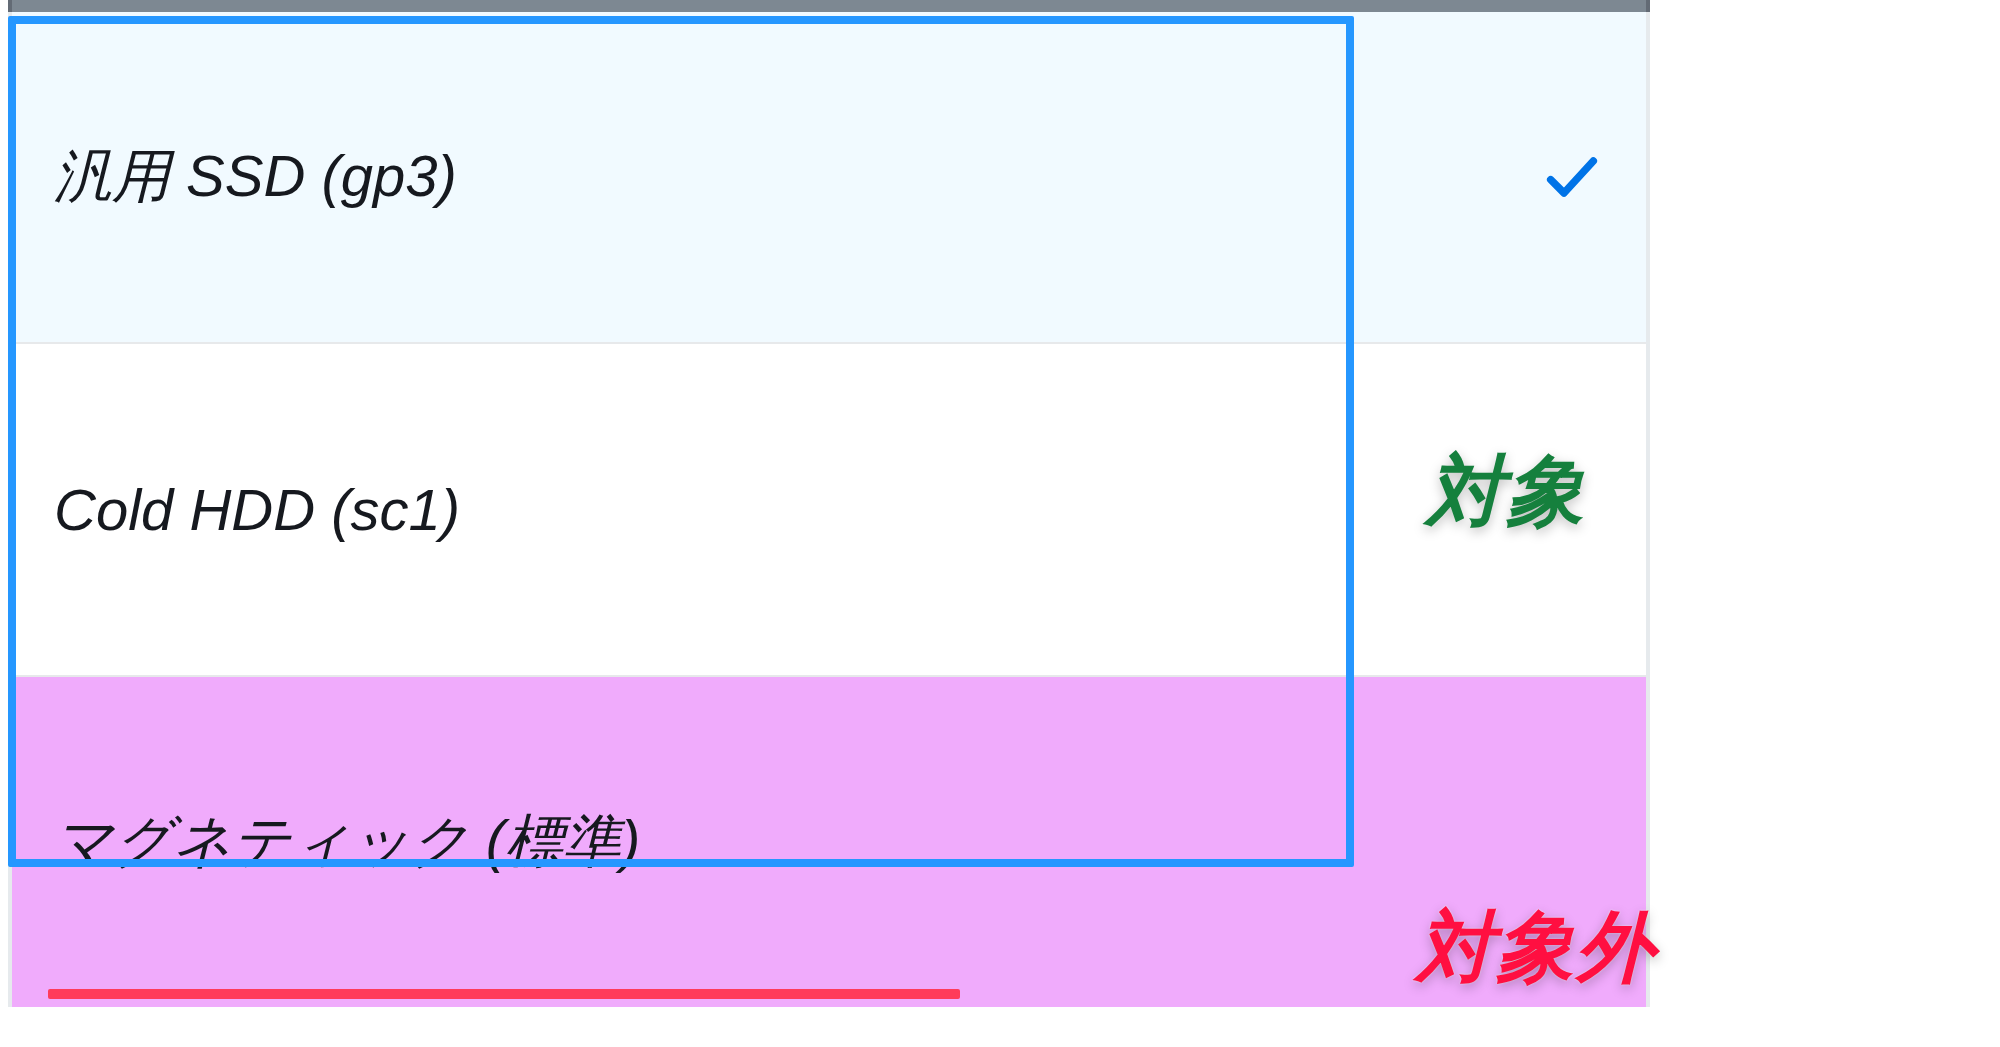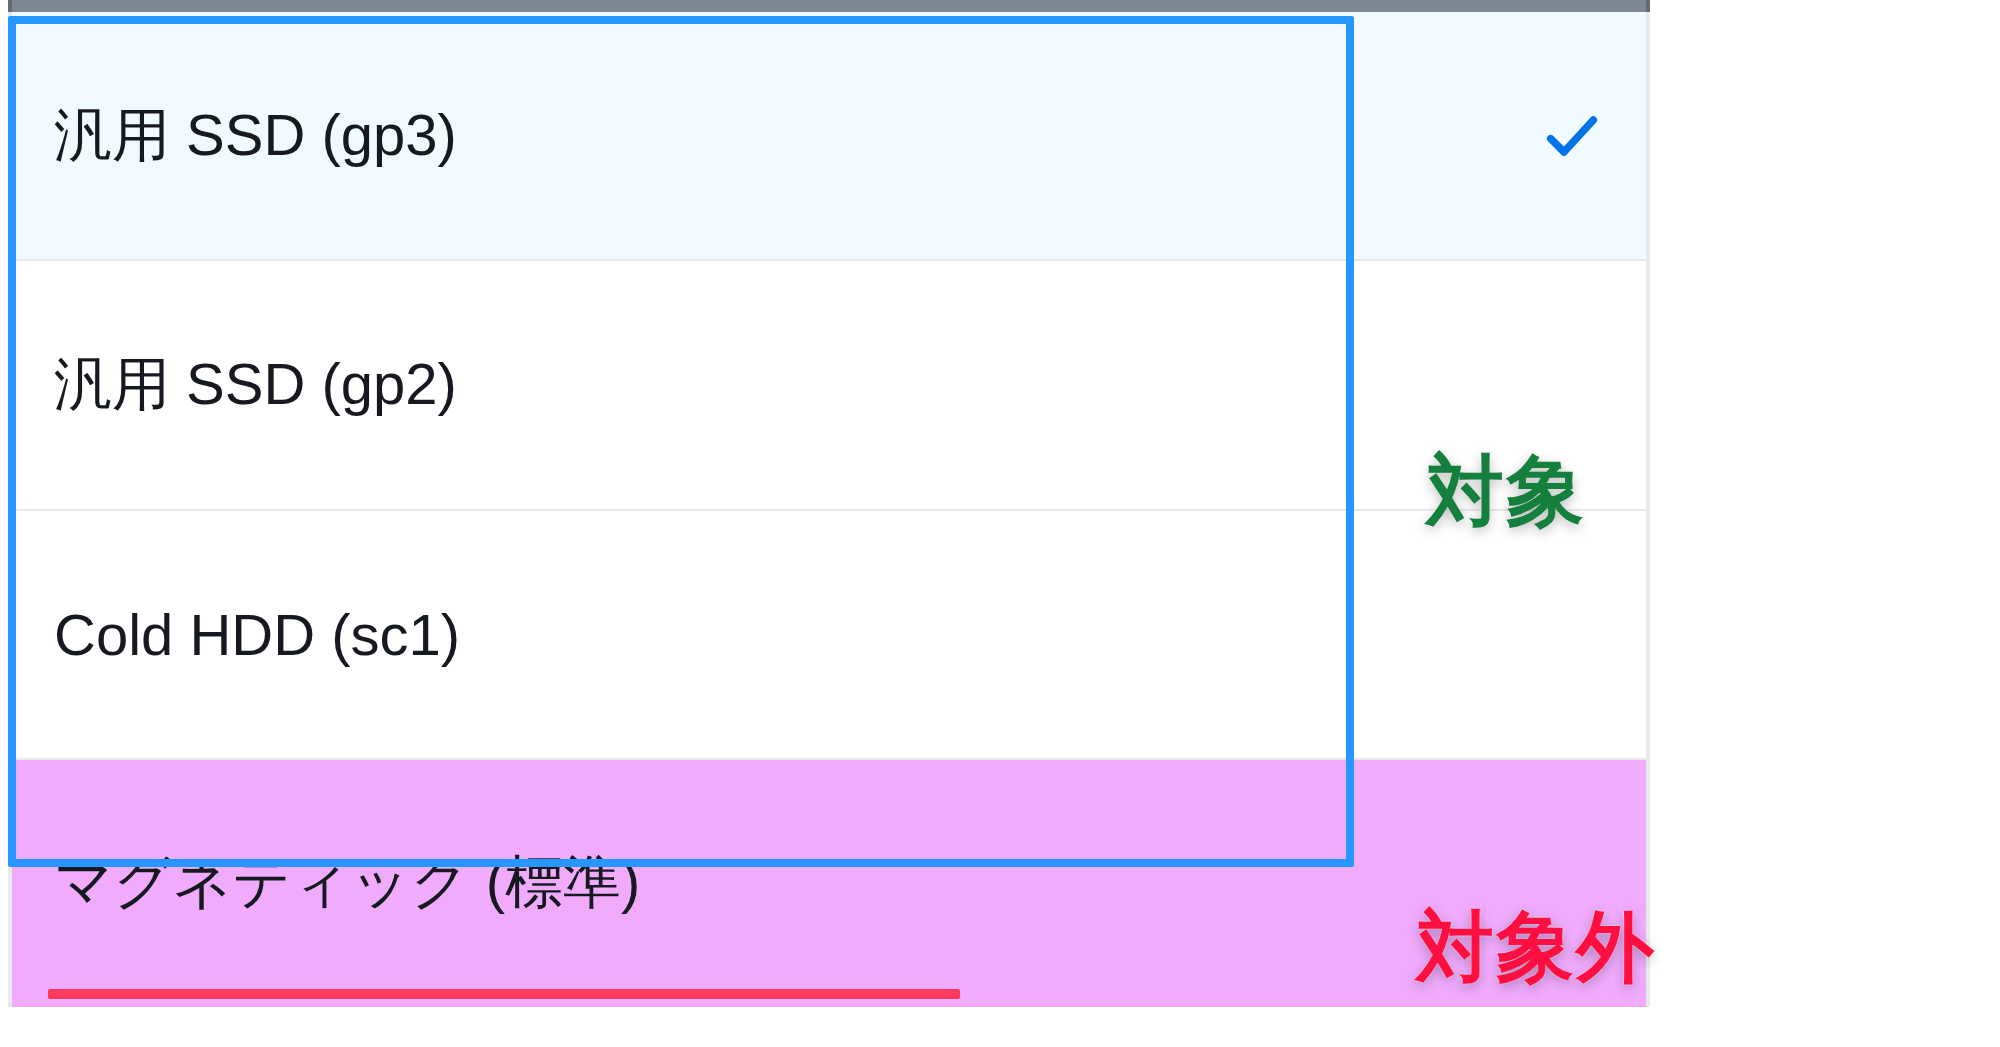--- a/index.html
+++ b/index.html
@@ -21,20 +21,21 @@
     top: 0;
     height: 12px;
     background: #7d8892;
     border-left: 4px solid #636b75;
     border-right: 4px solid #636b75;
   }
   .page {
     position: relative;
     width: 1668px;
     height: 1047px;
+    font-style: italic;
   }
 
   
   .dropdown {
     position: absolute;
     left: 8px;
     right: 18px;
     top: 12px;
     bottom: 40px;
     border-left: 4px solid #e6eaed;
@@ -128,23 +129,20 @@
 
     <div class="option selected">
       <span class="label">汎用 SSD (gp3)</span>
       <span class="check">
         <svg viewBox="0 0 24 24" fill="none" stroke="currentColor" stroke-width="2.8" stroke-linecap="round" stroke-linejoin="round">
           <polyline points="4 13 9 18 20 6"></polyline>
         </svg>
       </span>
     </div>
 
-    <div class="option">
-      <span class="label">汎用 SSD (gp2)</span>
-    </div>
 
 
 
     <div class="option">
       <span class="label">Cold HDD (sc1)</span>
     </div>
 
 
     <div class="option hover">
       <span class="label">マグネティック (標準)</span>

